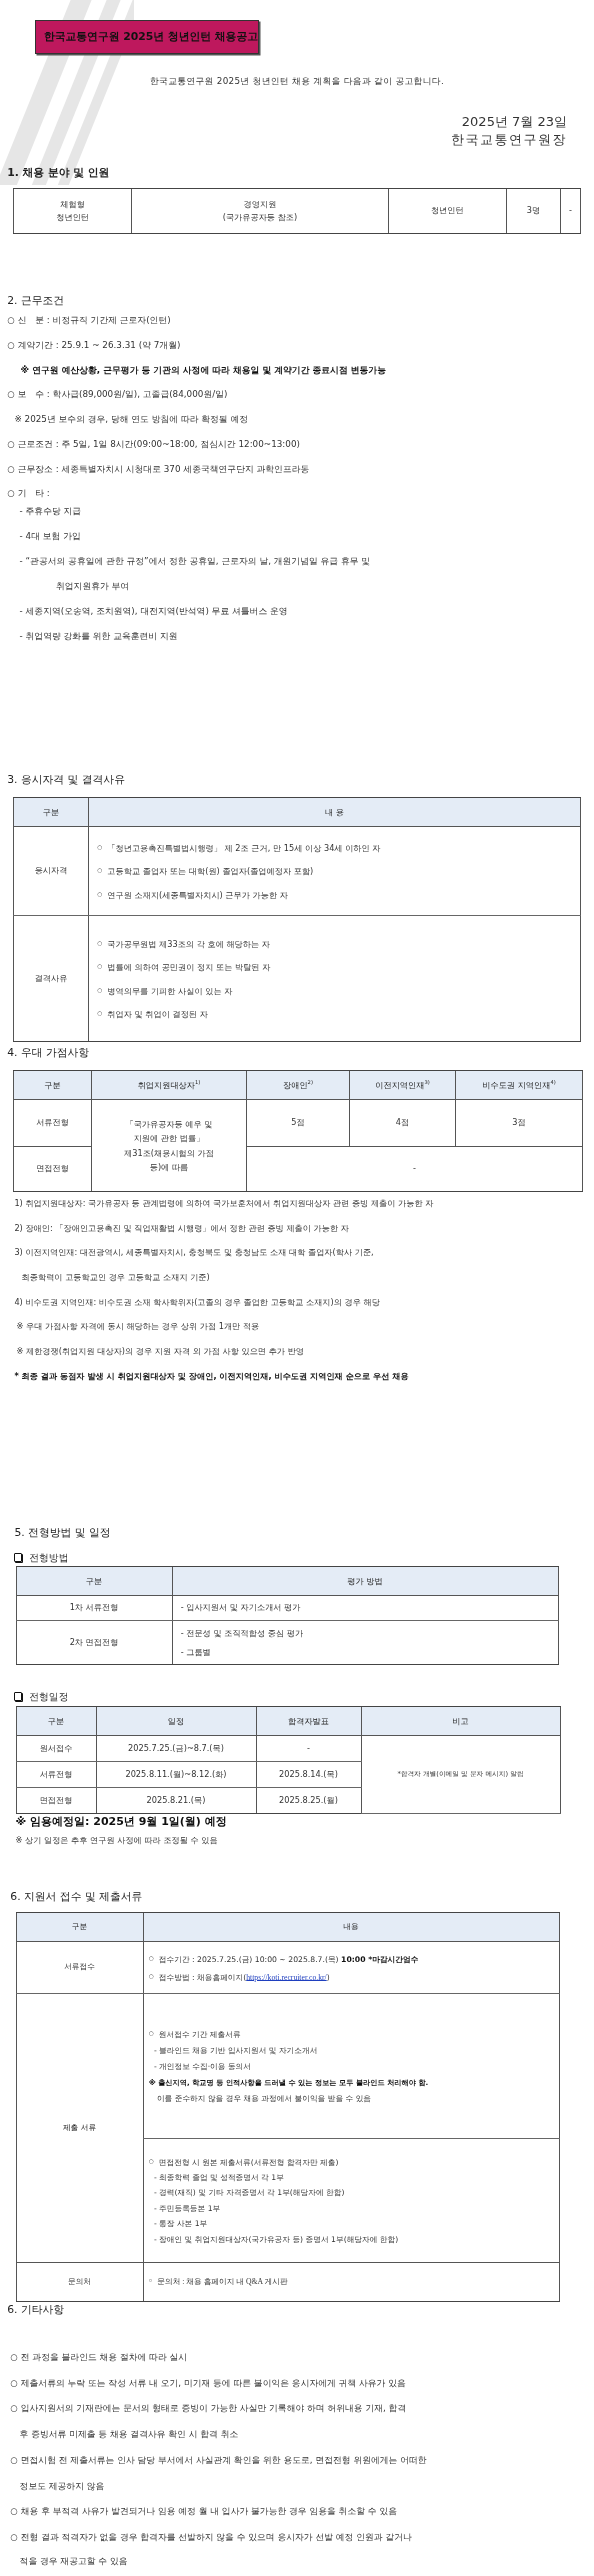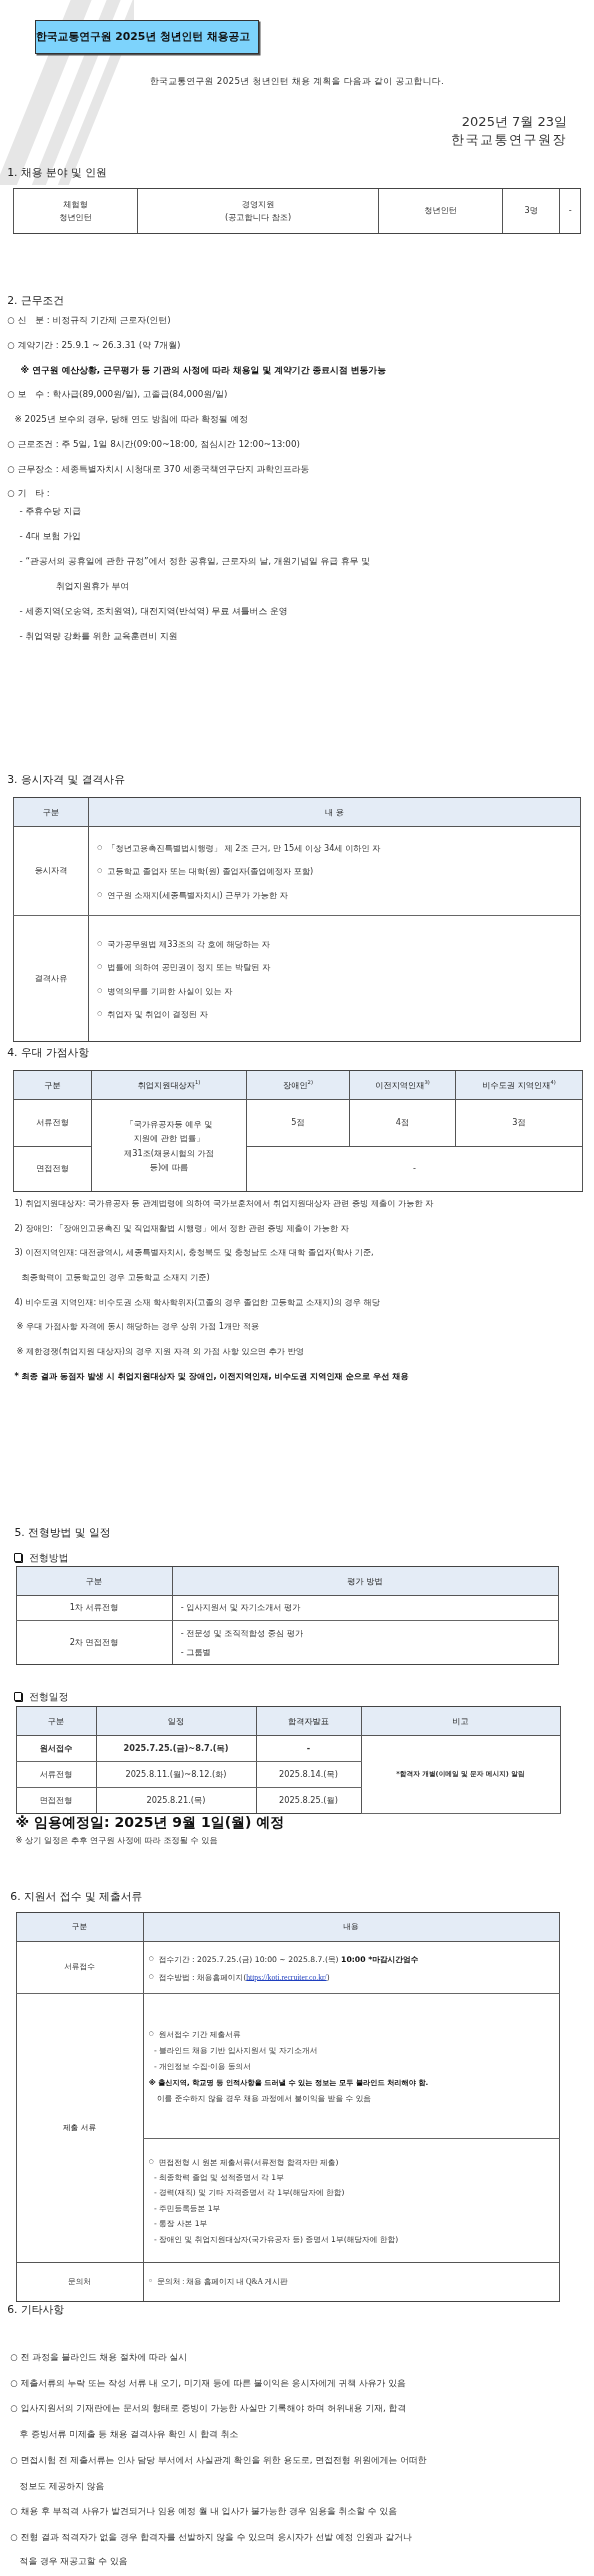--- a/index.html
+++ b/index.html
@@ -12,23 +12,23 @@
     overflow: hidden;
   }
   .watermark {
     position: absolute; left: 0; top: 0; width: 134px; height: 185px; overflow: hidden; pointer-events: none;
   }
   .watermark .stripe {
     position: absolute; background: #e6e6e6; transform: skewX(-22deg);
   }
   .title-box {
     position: absolute; left: 35px; top: 19.6px; width: 222px; height: 32px;
-    background: #7dd3fc; border: 1px solid #333;
+    background: #be185d; border: 1px solid #333;
     box-shadow: 1.5px 1.5px 0 #555;
-    display: flex; align-items: center; justify-content: flex-start;
+    display: flex; align-items: center; justify-content: flex-end;
     font-size: 10.8px; font-weight: bold; color: #111;
   }
   .intro { position: absolute; left: 0; width: 594px; top: 76px; text-align: center; font-size: 8.8px; color: #333; letter-spacing: 0.3px;}
   .date-r { position: absolute; right: 27px; top: 113px; text-align: right; font-size: 13px; color: #333; line-height: 17.5px; }
   .h1 { position: absolute; left: 7.2px; font-size: 10.8px; color: #222; }
   .line { position: absolute; font-size: 8.8px; color: #333; white-space: nowrap; }
   .bold { font-weight: bold; color: #111; }
   table.doc {
     position: absolute; border-collapse: collapse; font-size: 8.2px; color: #333;
     border-top: 1.5px double #444; border-bottom: 1.5px double #444;
@@ -56,31 +56,31 @@
 
 <div class="title-box">
     <span>한국교통연구원 2025년 청년인턴 채용공고</span>
   </div>
 <div class="intro">한국교통연구원 2025년 청년인턴 채용 계획을 다음과 같이 공고합니다.</div>
 <div class="date-r">
   <div>2025년 7월 23일</div>
   <div style="letter-spacing:1.5px;">한국교통연구원장</div>
 </div>
 
-<div class="h1" style="top:166px;">1. 채용 분야 및 인원</div>
+<div class="h1" style="top:166px;font-weight:bold;">1. 채용 분야 및 인원</div>
 <table class="doc" style="left:13px;top:188px;width:568px;">
   <tbody>
   <tr style="height:45px;">
     <td>
           <div>체험형</div>
           <div>청년인턴</div>
         </td>
     <td>
           <div>경영지원</div>
-          <div>(공고합니다 참조)</div>
+          <div>(국가유공자등 참조)</div>
         </td>
     <td>청년인턴</td>
     <td>3명</td>
     <td>-</td>
   </tr>
 </tbody>
   </table>
 
 <div class="h1" style="top:294px;">2. 근무조건</div>
 <div class="line" style="left:7.2px;top:315px;">○ 신　분 : 비정규직 기간제 근로자(인턴)</div>
@@ -186,39 +186,39 @@
 
 <div class="line" style="left:14.4px;top:1691px;font-size:9.8px;"><span class="box-bullet"></span><span>전형일정</span></div>
 <table class="doc" style="left:15.5px;top:1706px;width:545px;">
   <tbody>
       <tr>
     <th style="width:77px;">구분</th>
     <th style="width:157px;">일정</th>
     <th style="width:102px;">합격자발표</th>
     <th>비고</th>
   </tr>
-  <tr class="sep" style="height:26px;font-weight:bold;">
+  <tr class="sep" style="height:26px;">
     <td>원서접수</td>
     <td>2025.7.25.(금)~8.7.(목)</td>
     <td>-</td>
     <td rowspan="3" style="font-size:6.7px;">*합격자 개별(이메일 및 문자 메시지) 알림</td>
   </tr>
   <tr class="sep" style="height:26px;">
     <td>서류전형</td>
     <td>2025.8.11.(월)~8.12.(화)</td>
     <td>2025.8.14.(목)</td>
   </tr>
   <tr style="height:26px;">
     <td>면접전형</td>
     <td>2025.8.21.(목)</td>
     <td>2025.8.25.(월)</td>
   </tr>
 </tbody>
   </table>
-<div class="line bold" style="left:15.5px;top:1814px;font-size:14px;">※ 임용예정일: 2025년 9월 1일(월) 예정</div>
+<div class="line bold" style="left:15.5px;top:1814px;font-size:11px;">※ 임용예정일: 2025년 9월 1일(월) 예정</div>
 <div class="line" style="left:15.5px;top:1835px;font-size:8.2px;">※ 상기 일정은 추후 연구원 사정에 따라 조정될 수 있음</div>
 
 <div class="h1" style="left:10.3px;top:1890px;">6. 지원서 접수 및 제출서류</div>
 <table class="doc" style="left:15.5px;top:1912px;width:544px;font-size:7.7px;">
   <tbody>
       <tr>
     <th style="width:124px;">구분</th>
     <th>내용</th>
   </tr>
   <tr class="sep" style="height:52px;">

